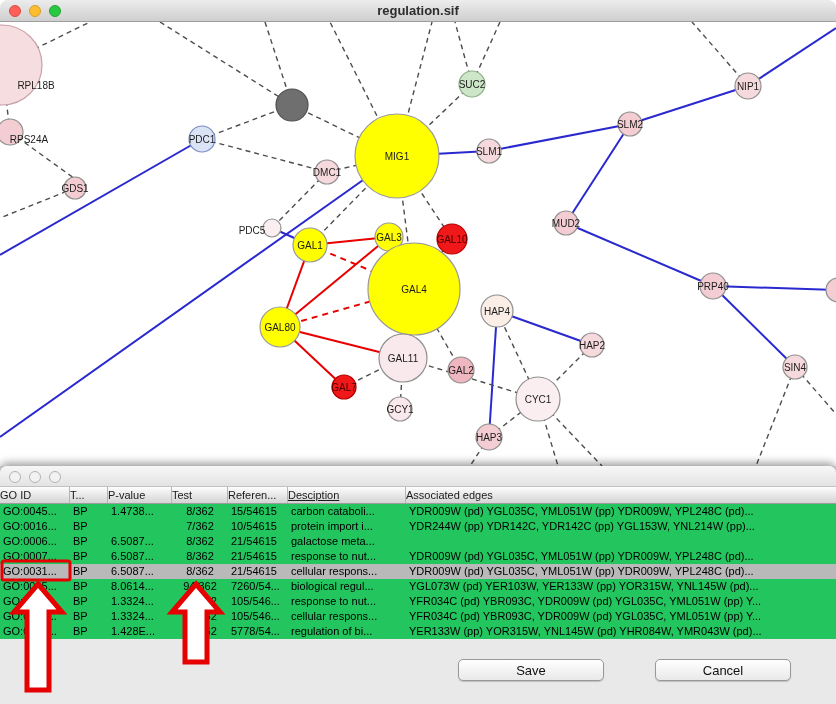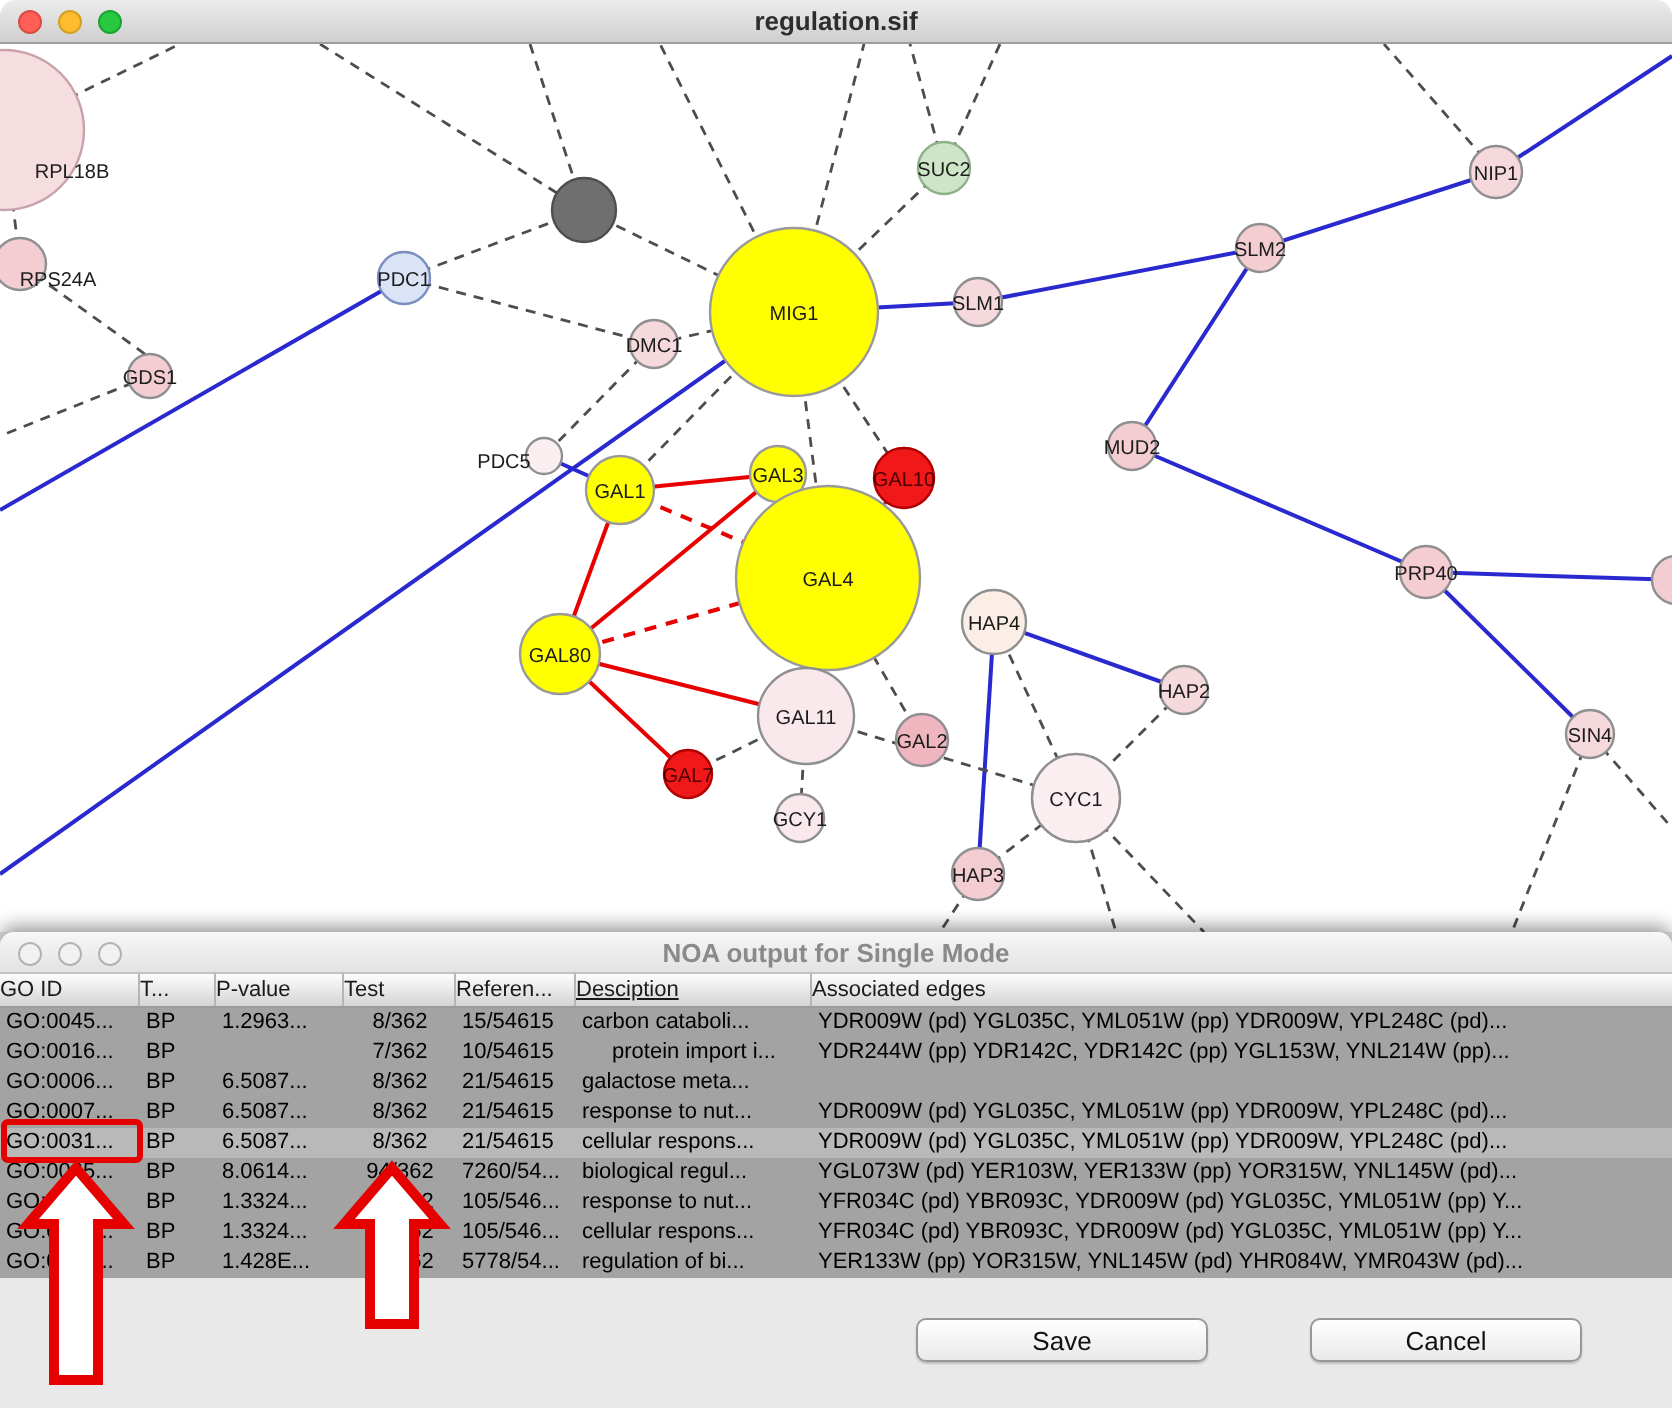--- a/index.html
+++ b/index.html
@@ -40,21 +40,21 @@
     display:flex;height:17px;box-sizing:border-box;
     background:linear-gradient(#fdfdfd,#d4d4d4);
     border-bottom:1px solid #9c9c9c;
   }
   .th{
     font-size:11px;line-height:16px;text-align:left;color:#1a1a1a;
     border-right:1px solid #b5b5b5;box-sizing:border-box;
     overflow:hidden;white-space:nowrap;flex:0 0 auto;
   }
   .th:last-child{border-right:none;}
-  .table-body{background:#a3a3a3;}
+  .table-body{background:#22c55e;}
   .tr{display:flex;height:15px;}
   .tr.selected{background:#b9b9b9;}
   .td{
     font-size:11px;line-height:15px;padding:0 3px;color:#000;
     box-sizing:border-box;overflow:hidden;white-space:nowrap;flex:0 0 auto;
   }
   .td.ctr{text-align:center;}
   .btn{
     position:absolute;height:22px;border-radius:5px;border:1px solid #989898;
     background:linear-gradient(#ffffff,#e9e9e9);
@@ -194,49 +194,48 @@
     </svg>
 </div>
 
 <div class="window-bottom">
   <div class="titlebar2">
     <div class="lights">
       <div class="light inactive"></div>
       <div class="light inactive"></div>
       <div class="light inactive"></div>
     </div>
-    <span class="title">NOA output for Single Mode</span>
   </div>
 
   <div class="table-header">
       <div class="th" style="width: 70px;">GO ID</div>
       <div class="th" style="width: 38px;">T...</div>
       <div class="th" style="width: 64px;">P-value</div>
       <div class="th" style="width: 56px;">Test</div>
       <div class="th" style="width: 60px;">Referen...</div>
       <div class="th" style="width: 118px; text-decoration: underline;">Desciption</div>
       <div class="th" style="width: 430px;">Associated edges</div>
     </div>
   <div class="table-body">
       <div class="tr">
         <div class="td" style="width: 70px;">GO:0045...</div>
         <div class="td" style="width: 38px;">BP</div>
-        <div class="td" style="width: 64px;">1.2963...</div>
+        <div class="td" style="width: 64px;">1.4738...</div>
         <div class="td ctr" style="width: 56px;">8/362</div>
         <div class="td" style="width: 60px;">15/54615</div>
         <div class="td" style="width: 118px;">carbon cataboli...</div>
         <div class="td" style="width: 430px;">YDR009W (pd) YGL035C, YML051W (pp) YDR009W, YPL248C (pd)...</div>
       </div>
       <div class="tr">
         <div class="td" style="width: 70px;">GO:0016...</div>
         <div class="td" style="width: 38px;">BP</div>
         <div class="td" style="width: 64px; margin-top: 40px;">6.2567...</div>
         <div class="td ctr" style="width: 56px;">7/362</div>
         <div class="td" style="width: 60px;">10/54615</div>
-        <div class="td" style="width: 118px; text-align: center;">protein import i...</div>
+        <div class="td" style="width: 118px;">protein import i...</div>
         <div class="td" style="width: 430px;">YDR244W (pp) YDR142C, YDR142C (pp) YGL153W, YNL214W (pp)...</div>
       </div>
       <div class="tr">
         <div class="td" style="width: 70px;">GO:0006...</div>
         <div class="td" style="width: 38px;">BP</div>
         <div class="td" style="width: 64px;">6.5087...</div>
         <div class="td ctr" style="width: 56px;">8/362</div>
         <div class="td" style="width: 60px;">21/54615</div>
         <div class="td" style="width: 118px;">galactose meta...</div>
       </div>

